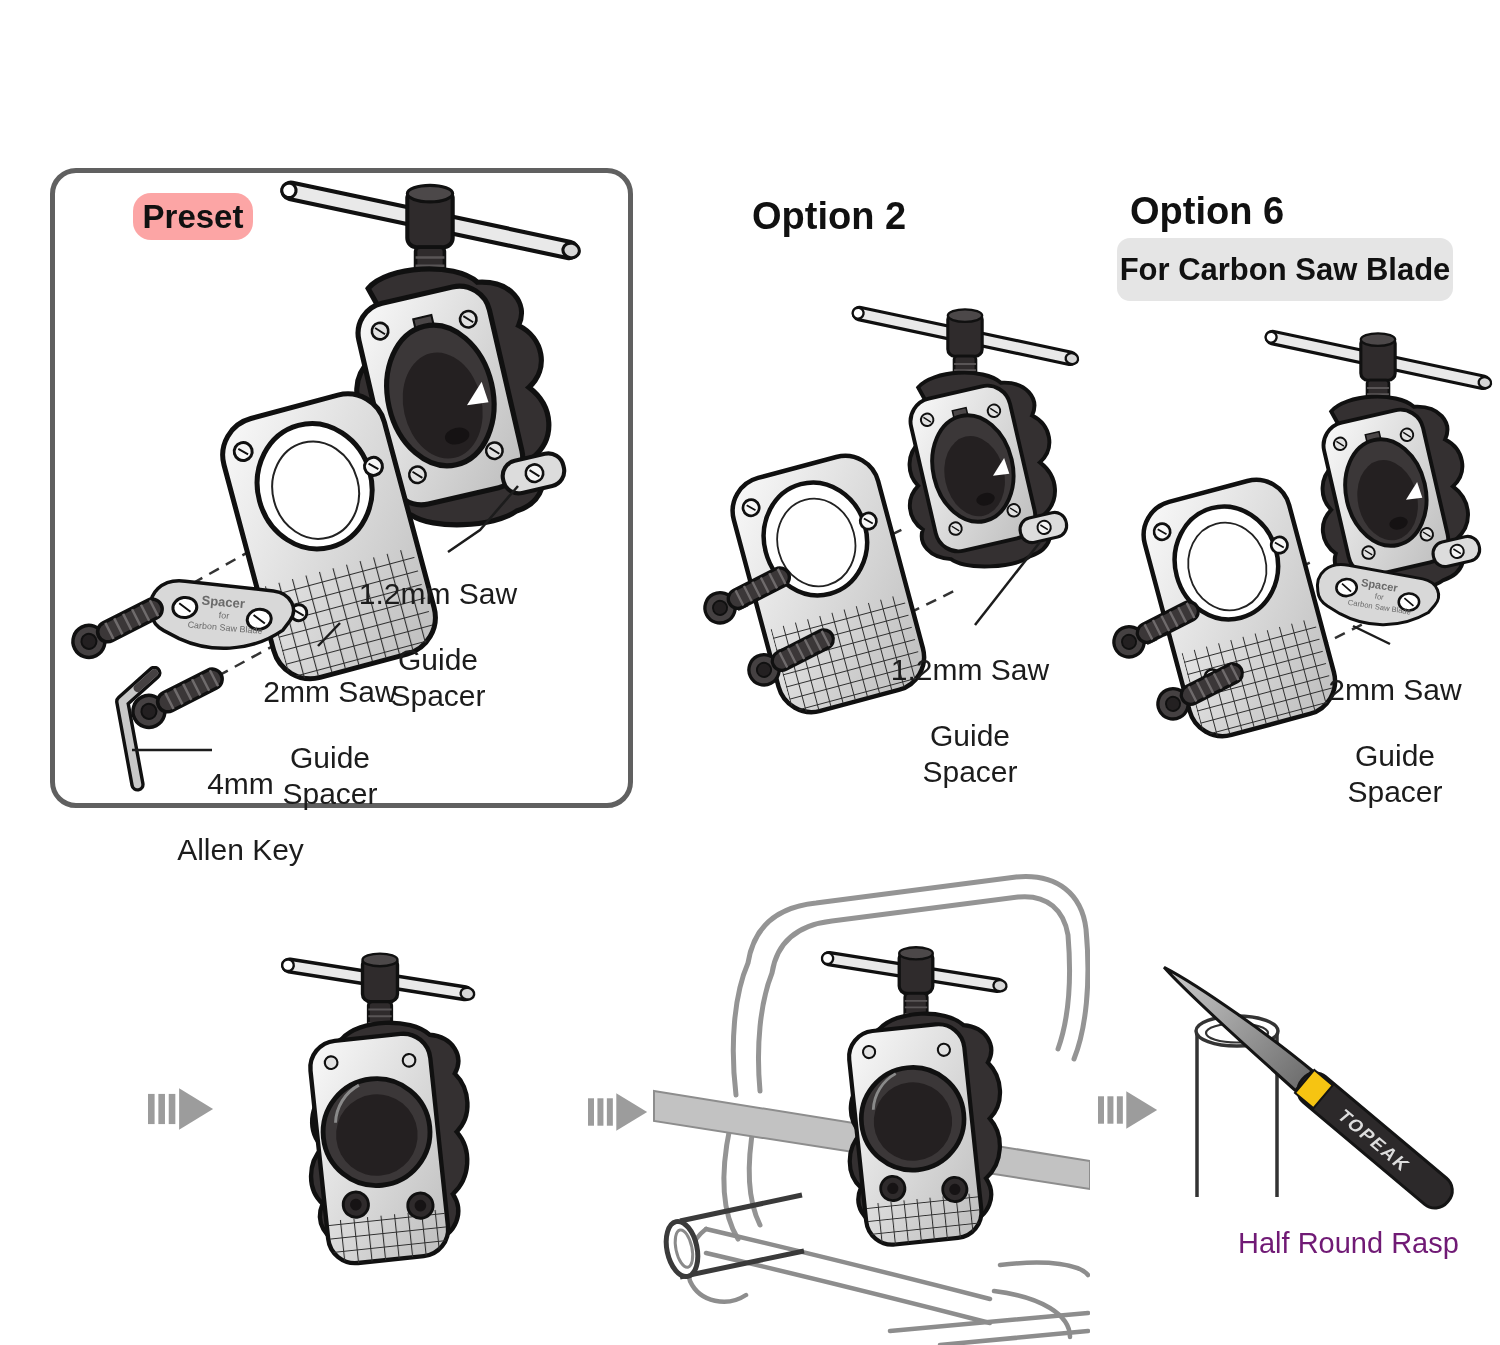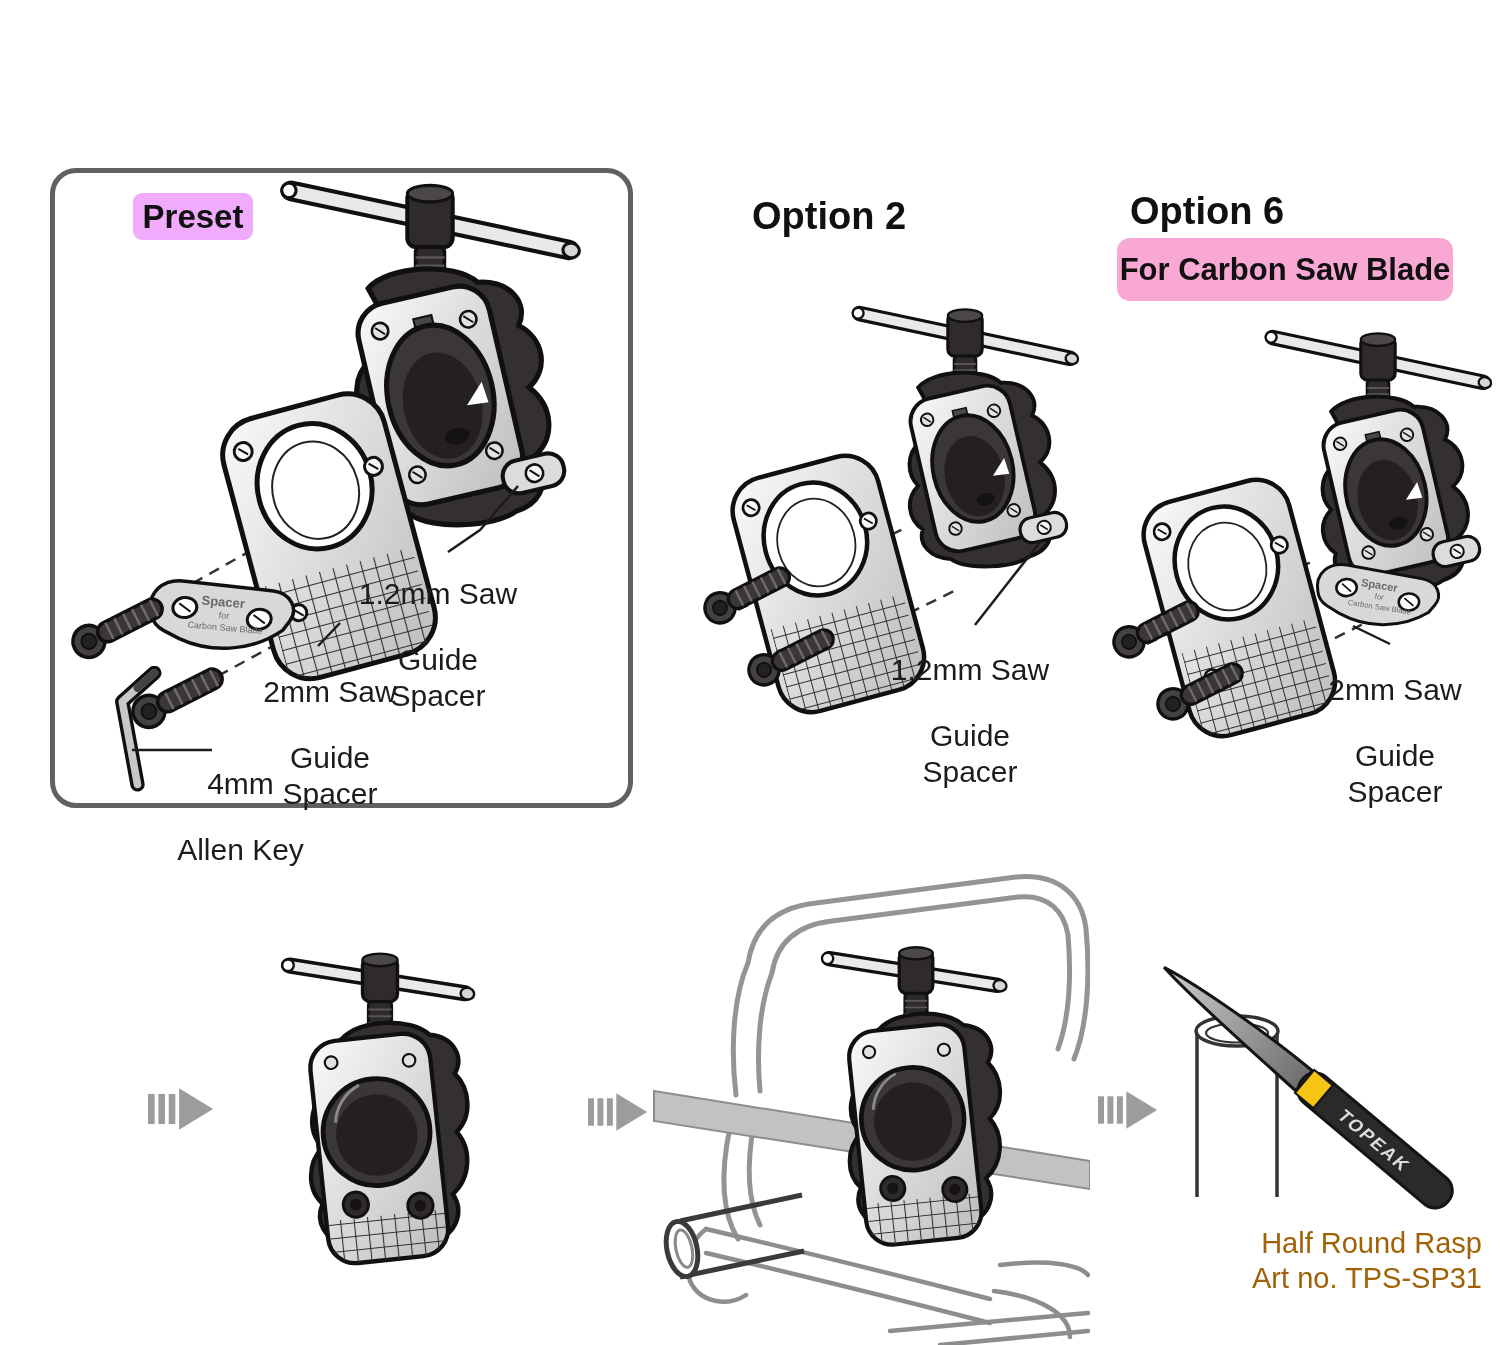--- a/index.html
+++ b/index.html
@@ -6,35 +6,35 @@
   #canvas{position:relative;width:1500px;height:1345px;background:#ffffff;overflow:hidden;
           font-family:"Liberation Sans",sans-serif;color:#1a1a1a;}
   
   #titlebar{position:absolute;left:14px;top:17px;width:1472px;height:69px;background:#201d1e;
             border-radius:36px 10px 36px 10px;}
   #titlebar .title{position:absolute;left:50px;top:0;line-height:69px;font-size:37px;font-weight:bold;color:#ffffff;letter-spacing:.5px;}
   #titlebar .artno{position:absolute;right:48px;top:0;line-height:72px;font-size:25px;color:#ffffff;}
   
   #preset-box{position:absolute;left:50px;top:168px;width:583px;height:640px;border:5px solid #606060;
               border-radius:26px;box-sizing:border-box;}
-  .badge{position:absolute;background:#f0abfc;border-radius:9px;font-weight:bold;text-align:center;color:#111;}
+  .badge{position:absolute;background:#fca5a5;border-radius:18px;font-weight:bold;text-align:center;color:#111;}
   #preset-badge{left:133px;top:193px;width:120px;height:47px;line-height:47px;font-size:33px;}
-  #carbon-badge{left:1117px;top:238px;width:336px;height:63px;line-height:63px;font-size:31px;background:#f9a8d4;border-radius:13px;}
+  #carbon-badge{left:1117px;top:238px;width:336px;height:63px;line-height:63px;font-size:31px;background:#e5e5e5;border-radius:13px;}
   .heading{position:absolute;font-size:38px;font-weight:bold;color:#111;}
   #option1-heading{left:752px;top:195px;}
   #option2-heading{left:1130px;top:190px;}
   .part-label{position:absolute;font-size:30px;line-height:36px;color:#1c1c1c;text-align:center;}
   .part-label span{display:block;margin-top:30px;}
   #lbl-preset-12{left:348px;top:546px;width:180px;}
   #lbl-preset-2{left:245px;top:644px;width:170px;}
   #lbl-preset-4{left:158px;top:736px;width:165px;}
   #lbl-option1{left:880px;top:622px;width:180px;}
   #lbl-option2{left:1305px;top:642px;width:180px;}
   #rasp-caption{position:absolute;left:1238px;top:1226px;width:244px;font-size:29px;line-height:35px;
-                text-align:right;color:#a16207;}
+                text-align:left;color:#701a75;}
   .scene{position:absolute;}
   svg{display:block;}
 </style>
 </head>
 <body>
 
 <div id="canvas">
 
   <svg width="0" height="0" style="position:absolute" aria-hidden="true">
     <defs>
@@ -321,16 +321,15 @@
       <rect x="178" y="-17" width="190" height="34" rx="16" fill="#2c292a" stroke="#141414" stroke-width="3"></rect>
       <rect x="181" y="-15" width="24" height="30" fill="#f6c412" stroke="#141414" stroke-width="2"></rect>
       <g transform="translate(228,7) skewX(-10)">
         <text x="0" y="0" font-size="18" font-weight="bold" fill="#dddddd" letter-spacing="2" font-family="Liberation Sans, sans-serif">TOPEAK</text>
       </g>
     </g>
   </svg>
 
   <div id="rasp-caption">
     <span style="display:block">Half Round Rasp</span>
-    <span style="display:block">Art no. TPS-SP31</span>
   </div>
 
 </div>
 
 </body></html>

